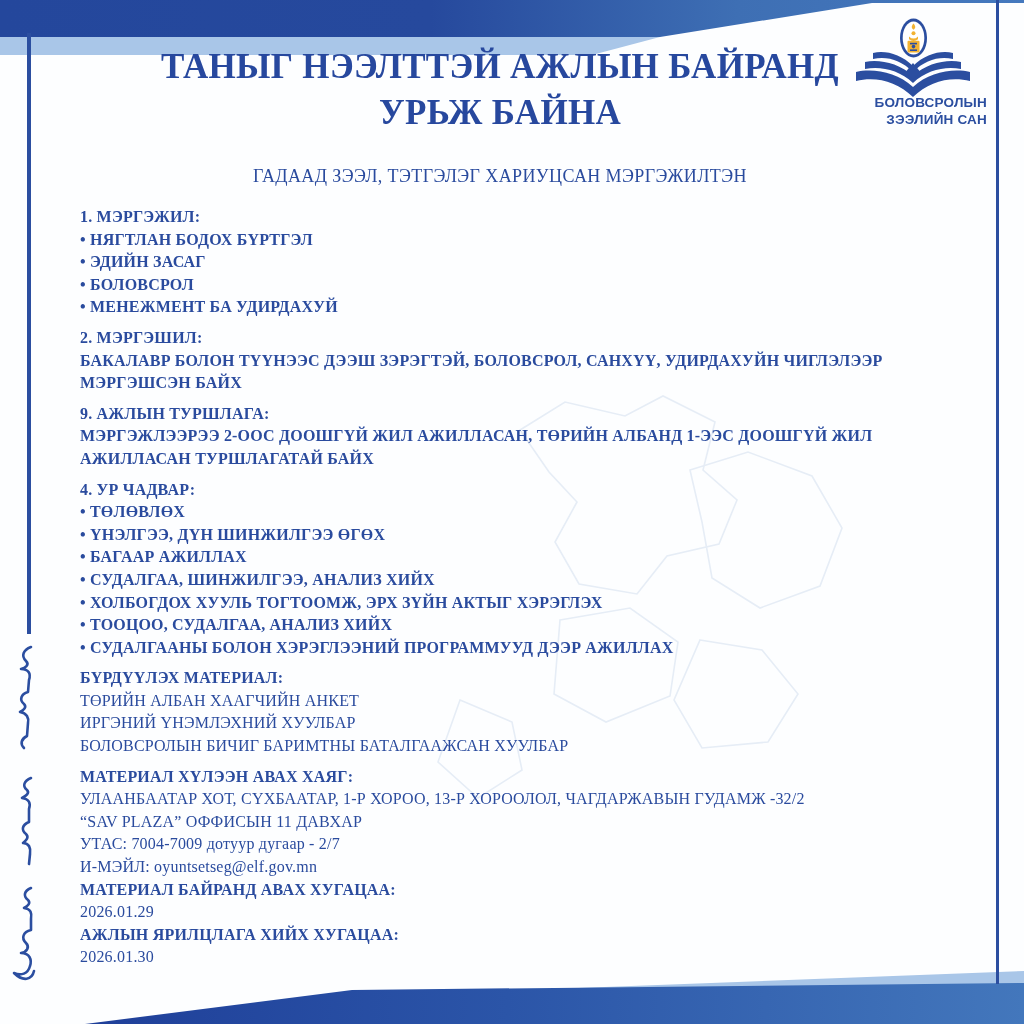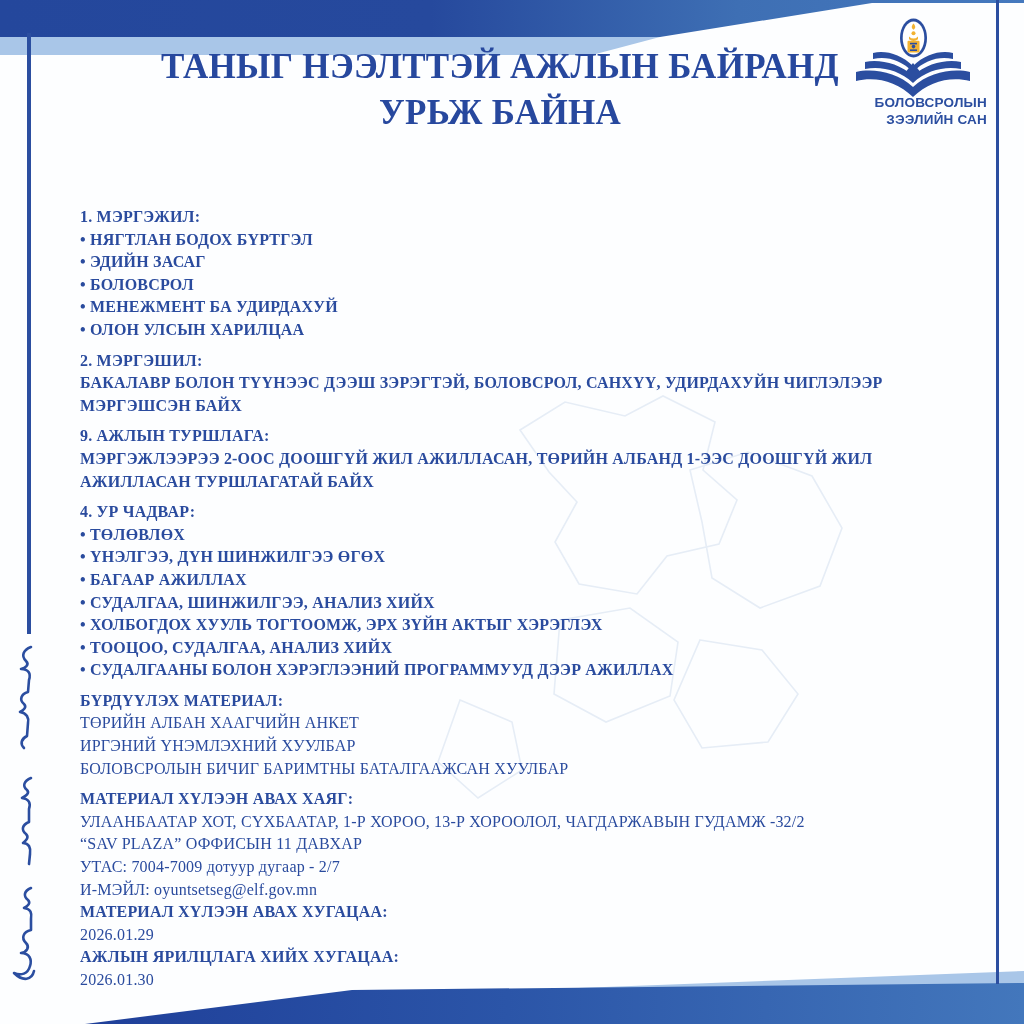--- a/index.html
+++ b/index.html
@@ -109,30 +109,30 @@
   </svg>
   <div class="logo-text">
     <div>БОЛОВСРОЛЫН</div>
     <div>ЗЭЭЛИЙН САН</div>
   </div>
 
   <div class="title">
     <div>ТАНЫГ НЭЭЛТТЭЙ АЖЛЫН БАЙРАНД</div>
     <div>УРЬЖ БАЙНА</div>
   </div>
+  <div class="subtitle">ГАДААД ЗЭЭЛ, ТЭТГЭЛЭГ ХАРИУЦСАН МЭРГЭЖИЛТЭН</div>
 
   <div class="content">
 
     <div class="sec">
       <div class="line b">1. МЭРГЭЖИЛ:</div>
       <div class="line b">• НЯГТЛАН БОДОХ БҮРТГЭЛ</div>
       <div class="line b">• ЭДИЙН ЗАСАГ</div>
       <div class="line b">• БОЛОВСРОЛ</div>
       <div class="line b">• МЕНЕЖМЕНТ БА УДИРДАХУЙ</div>
-      <div class="line b">• ОЛОН УЛСЫН ХАРИЛЦАА</div>
     </div>
 
     <div class="sec">
       <div class="line b">2. МЭРГЭШИЛ:</div>
       <div class="line b">БАКАЛАВР  БОЛОН ТҮҮНЭЭС ДЭЭШ ЗЭРЭГТЭЙ,   БОЛОВСРОЛ, САНХҮҮ, УДИРДАХУЙН ЧИГЛЭЛЭЭР</div>
       <div class="line b">МЭРГЭШСЭН БАЙХ</div>
     </div>
 
     <div class="sec">
       <div class="line b">9. АЖЛЫН ТУРШЛАГА:</div>
@@ -157,20 +157,20 @@
       <div class="line r">ИРГЭНИЙ ҮНЭМЛЭХНИЙ ХУУЛБАР</div>
       <div class="line r">БОЛОВСРОЛЫН БИЧИГ БАРИМТНЫ БАТАЛГААЖСАН ХУУЛБАР</div>
     </div>
 
     <div class="sec">
       <div class="line b">МАТЕРИАЛ ХҮЛЭЭН АВАХ ХАЯГ:</div>
       <div class="line r">УЛААНБААТАР ХОТ, СҮХБААТАР, 1-Р ХОРОО, 13-Р ХОРООЛОЛ, ЧАГДАРЖАВЫН ГУДАМЖ -32/2</div>
       <div class="line r">“SAV PLAZA” ОФФИСЫН 11 ДАВХАР</div>
       <div class="line r">УТАС: 7004-7009 дотуур дугаар - 2/7</div>
       <div class="line r">И-МЭЙЛ: oyuntsetseg@elf.gov.mn</div>
-      <div class="line b">МАТЕРИАЛ ХҮЛЭЭН АВАХ ХУГАЦАА:</div>
+      <div class="line b">МАТЕРИАЛ БАЙРАНД АВАХ ХУГАЦАА:</div>
       <div class="line r">2026.01.29</div>
       <div class="line b">АЖЛЫН ЯРИЛЦЛАГА ХИЙХ ХУГАЦАА:</div>
       <div class="line r">2026.01.30</div>
     </div>
 
   </div>
 </div>
 
 </body></html>

